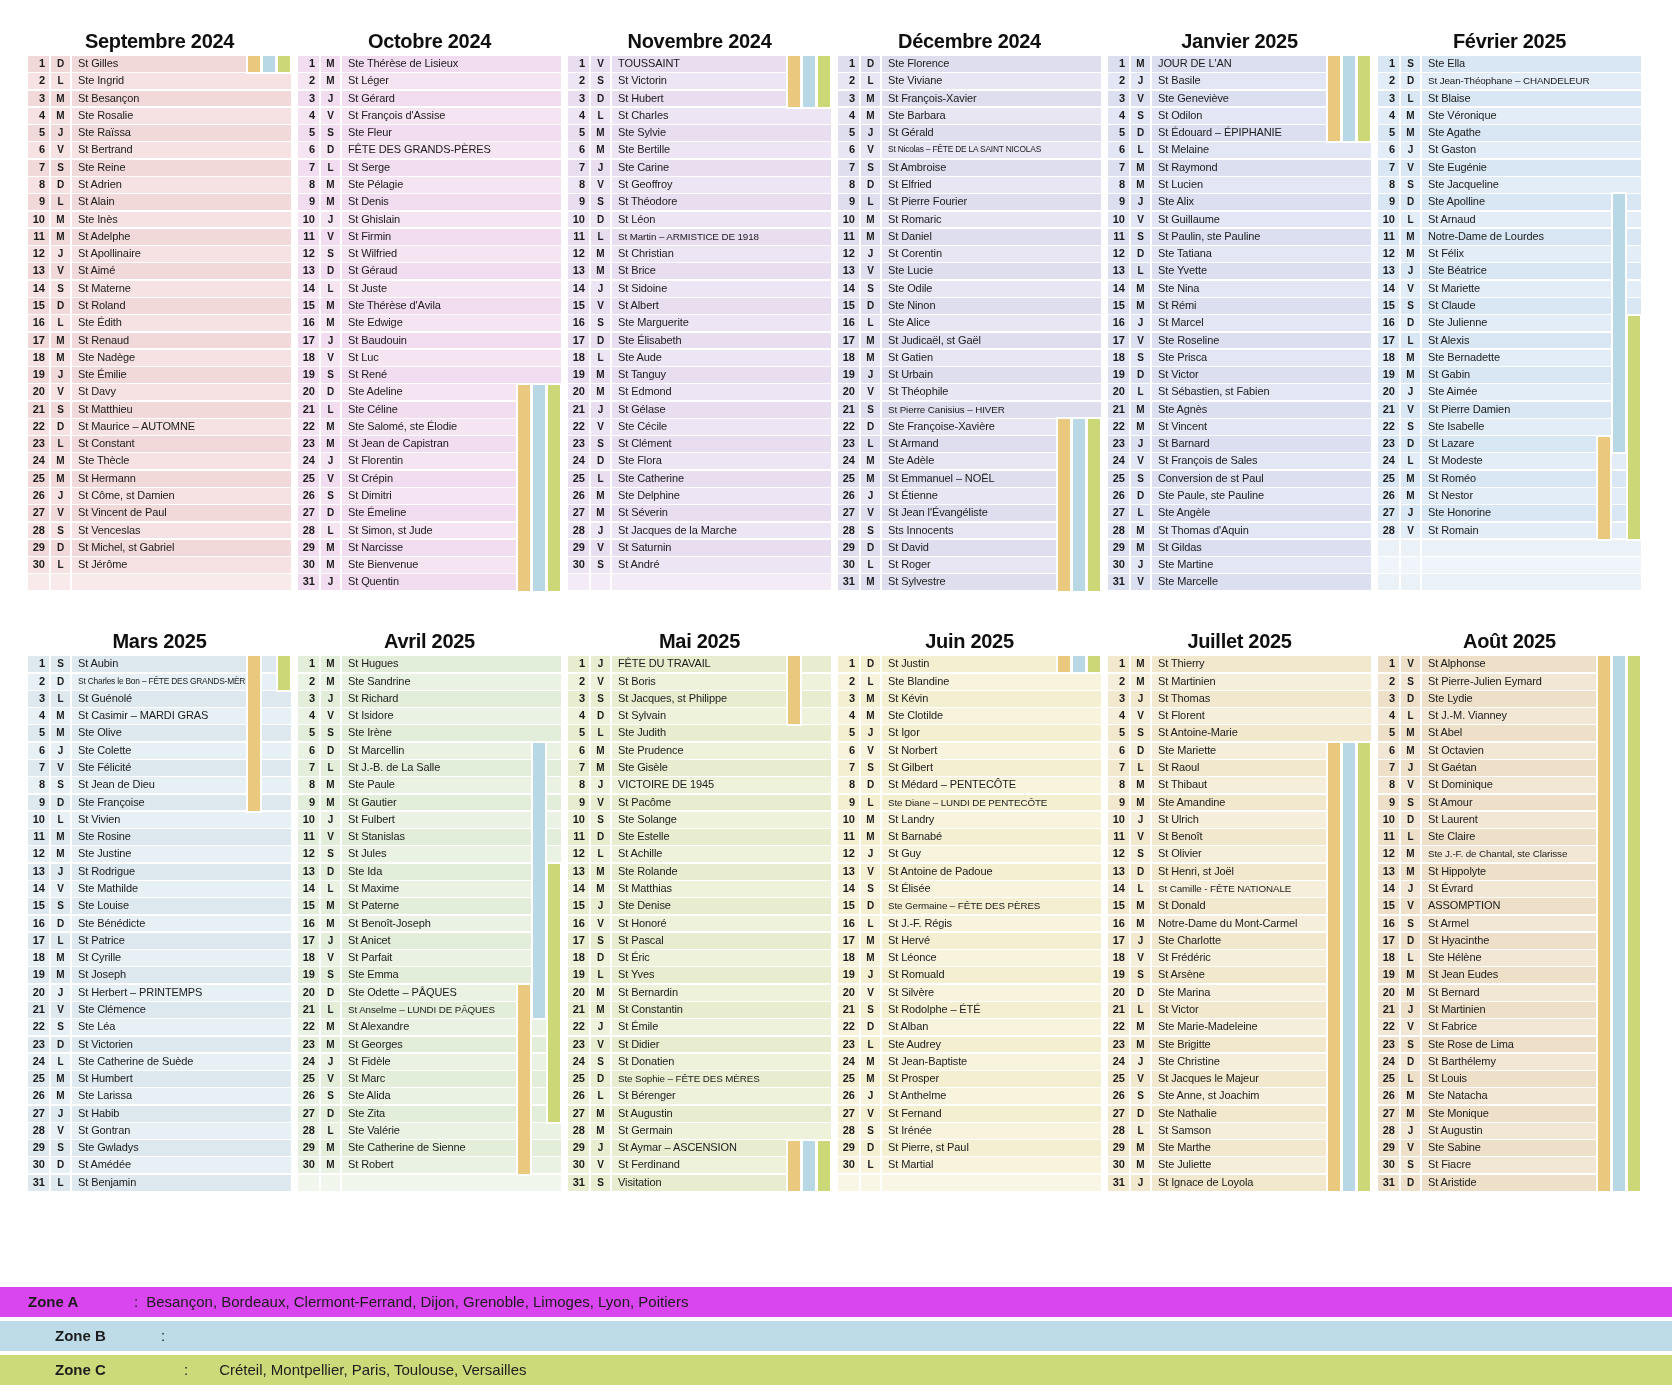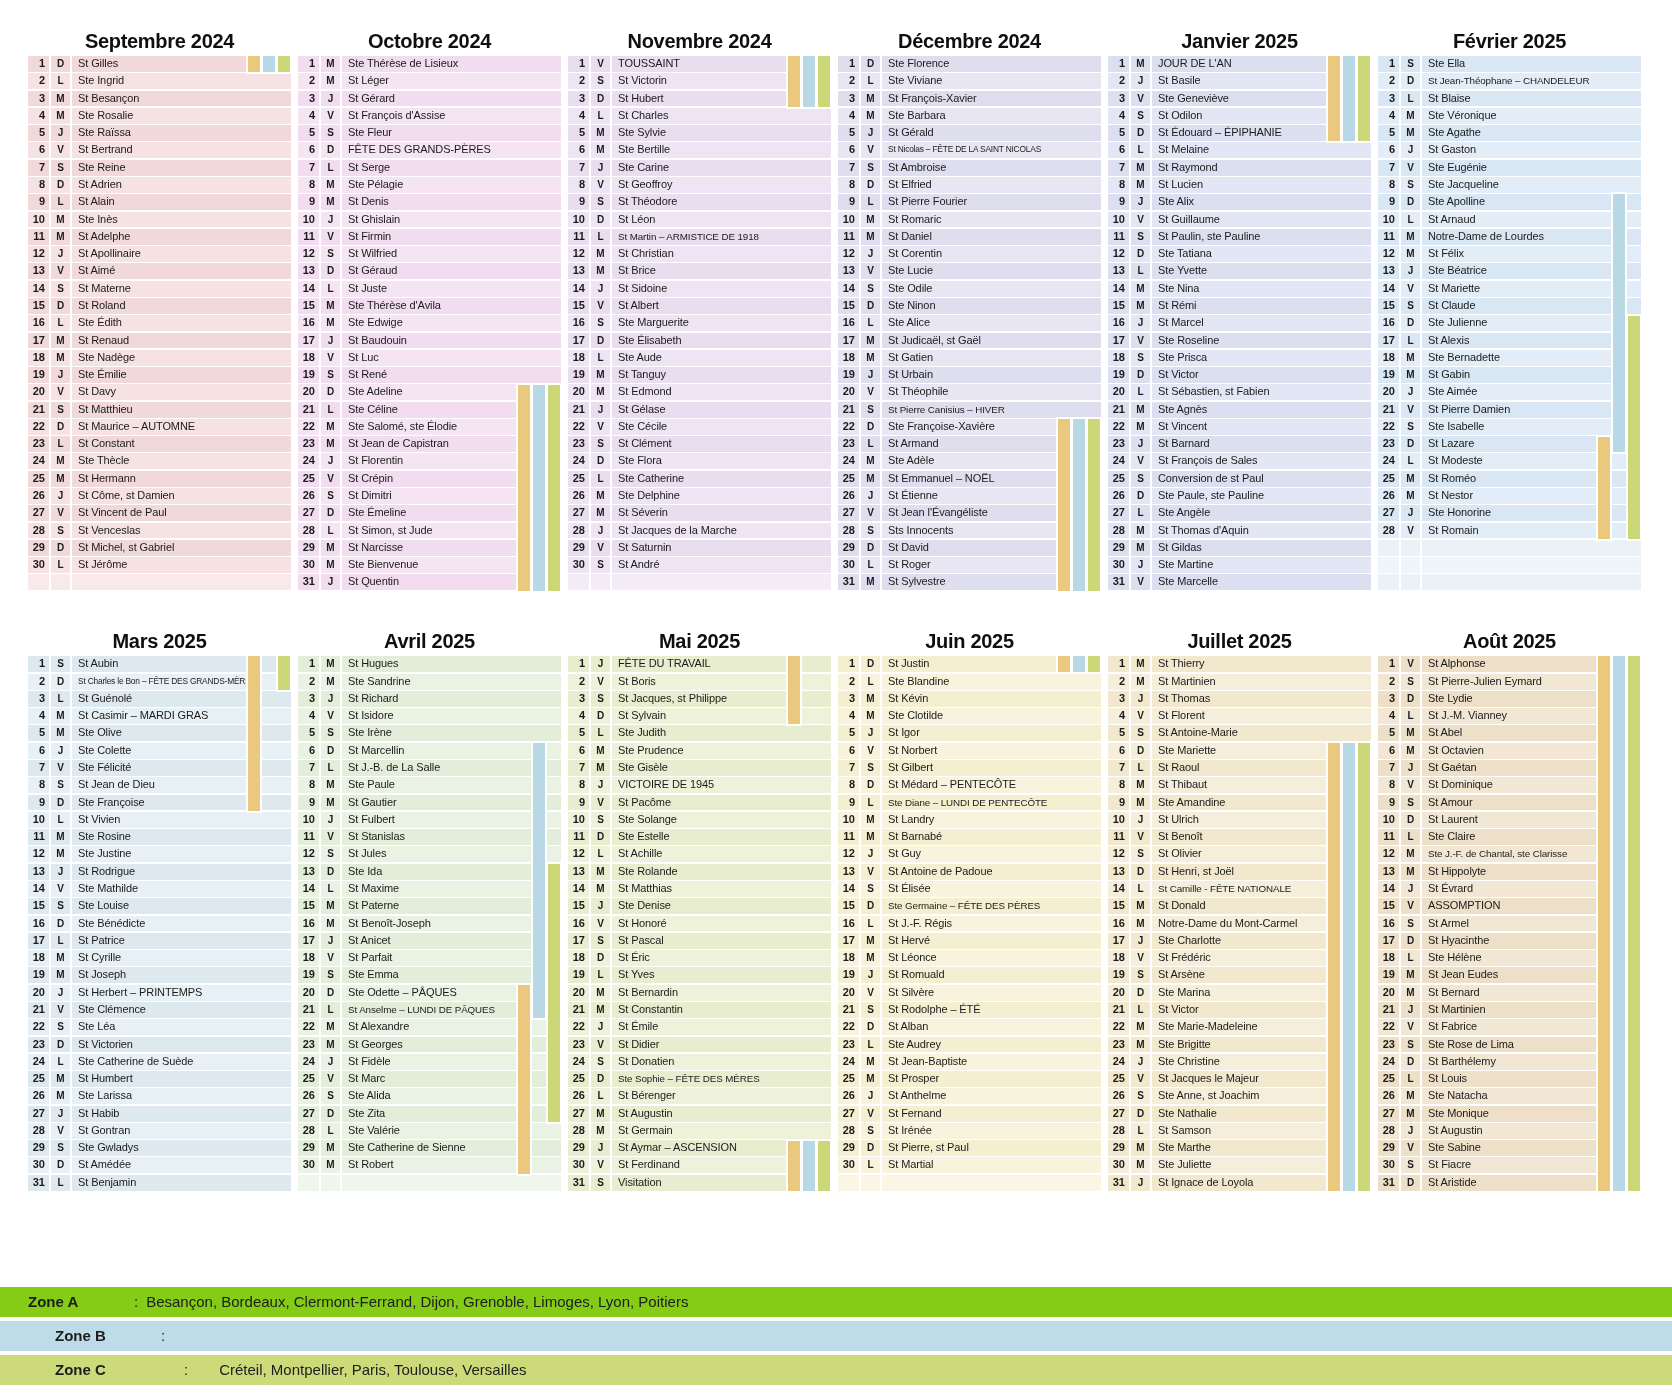--- a/index.html
+++ b/index.html
@@ -1266,21 +1266,21 @@
           <div class="c sn">St Aristide</div>
           <div class="overlay">
             <div class="bar" style="background: rgb(234, 200, 125); right: 31px; top: 0px; height: 534.9px;"></div>
             <div class="bar" style="background: rgb(185, 216, 230); right: 16px; top: 0px; height: 534.9px;"></div>
             <div class="bar" style="background: rgb(204, 216, 120); right: 1px; top: 0px; height: 534.9px;"></div>
           </div>
         </div>
   </div>
     </div>
   <div class="legend" id="legend">
-      <div class="band" style="background: #84cc16; padding-left: 28px;">
+      <div class="band" style="background: #d946ef; padding-left: 28px;">
         <span class="zlabel">Zone A</span>
         <span class="zcolon">:</span>
         <span class="zcities">Besançon, Bordeaux, Clermont-Ferrand, Dijon, Grenoble, Limoges, Lyon, Poitiers</span>
       </div>
       <div class="band" style="background: rgb(190, 220, 232);">
         <span class="zlabel">Zone B</span>
         <span class="zcolon">:</span>
       </div>
       <div class="band" style="background: rgb(205, 218, 122); gap: 23px;">
         <span class="zlabel">Zone C</span>

